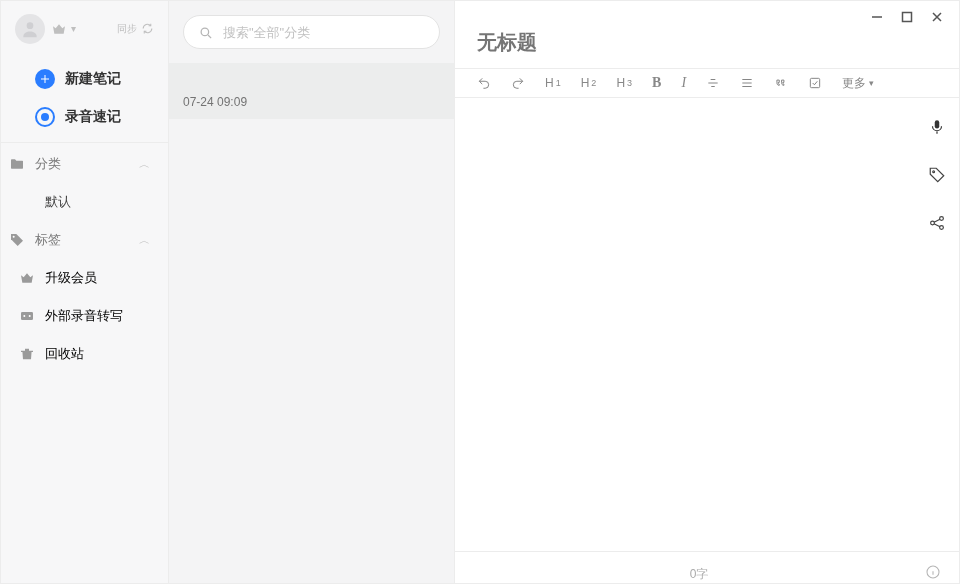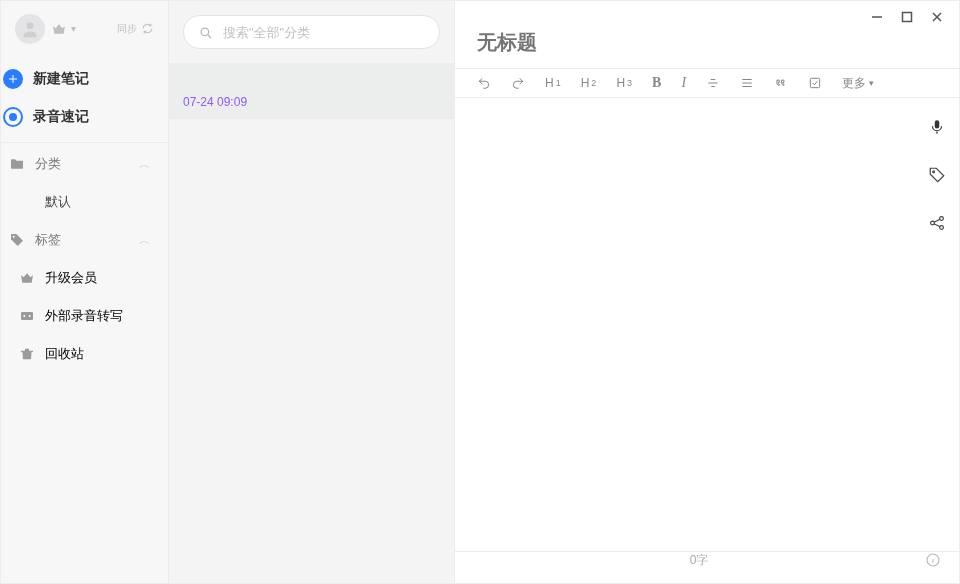--- a/index.html
+++ b/index.html
@@ -33,21 +33,21 @@
   }
   .avatar svg{width:20px;height:20px;fill:#cfcfd2;}
   .crown-badge{display:flex;align-items:center;color:#bfbfbf;}
   .crown-badge svg{width:16px;height:16px;fill:#bfbfbf;}
   .profile .drop{font-size:10px;color:#bfbfbf;margin-left:-2px;}
   .sync{display:flex;align-items:center;gap:4px;color:#bfbfbf;font-size:10px;margin-left:auto;}
   .sync svg{width:13px;height:13px;stroke:#bfbfbf;fill:none;stroke-width:2;}
   .primary-actions{padding:4px 0 6px;}
   .action-item{
     height:38px;display:flex;align-items:center;gap:10px;
-    padding:0 2px;cursor:pointer;font-weight:600;font-size:14px;
+    padding:0 34px;cursor:pointer;font-weight:600;font-size:14px;
   }
   .icon-circle{
     width:20px;height:20px;border-radius:50%;display:flex;
     align-items:center;justify-content:center;color:#fff;font-weight:700;
   }
   .plus-icon{background:var(--blue);}
   .rec-icon{border:2px solid var(--blue);}
   .rec-icon::after{content:"";width:8px;height:8px;border-radius:50%;background:var(--blue);}
   .plus-icon svg{width:12px;height:12px;fill:#fff;}
   .divider{height:1px;background:var(--border);}
@@ -80,21 +80,21 @@
   .search input{
     border:none;outline:none;background:transparent;flex:1;
     font-size:13px;color:#444;
   }
   .search input::placeholder{color:#c1c1c1;}
   .note-card{
     margin:4px 0 0;height:56px;background:#eceded;
     padding:10px 14px;cursor:pointer;
     display:flex;flex-direction:column;justify-content:flex-end;
   }
-  .note-card .meta{font-size:12px;color:#8b5cf6;}
+  .note-card .meta{font-size:12px;color:#737373;}
   
   .editor{
     flex:1;display:flex;flex-direction:column;position:relative;min-width:0;
   }
   .win-controls{
     position:absolute;top:10px;right:16px;display:flex;gap:18px;
     color:#555;
   }
   .win-controls span{cursor:pointer;font-size:14px;line-height:1;}
   .win-controls svg{width:12px;height:12px;stroke:#555;fill:none;stroke-width:1.5;}
@@ -118,21 +118,21 @@
   .side-tools{
     width:46px;flex:none;border-left:1px solid transparent;
     display:flex;flex-direction:column;align-items:center;gap:26px;
     padding-top:20px;color:#555;
   }
   .side-tools .tool{cursor:pointer;}
   .side-tools svg{width:18px;height:18px;stroke:#444;fill:none;stroke-width:1.6;}
   .side-tools .mic svg{fill:#333;stroke:none;}
   .footer{
     height:32px;border-top:1px solid var(--border);
-    display:flex;align-items:flex-start;font-size:12px;color:#aaa;
+    display:flex;align-items:flex-end;font-size:12px;color:#aaa;
     padding:0 18px;
   }
   .footer .count{margin:0 auto;}
   .footer .info{cursor:pointer;}
   .footer svg{width:16px;height:16px;stroke:#b5b5b5;fill:none;stroke-width:1.6;}
 </style>
 </head>
 <body>
 
 <aside class="sidebar">

